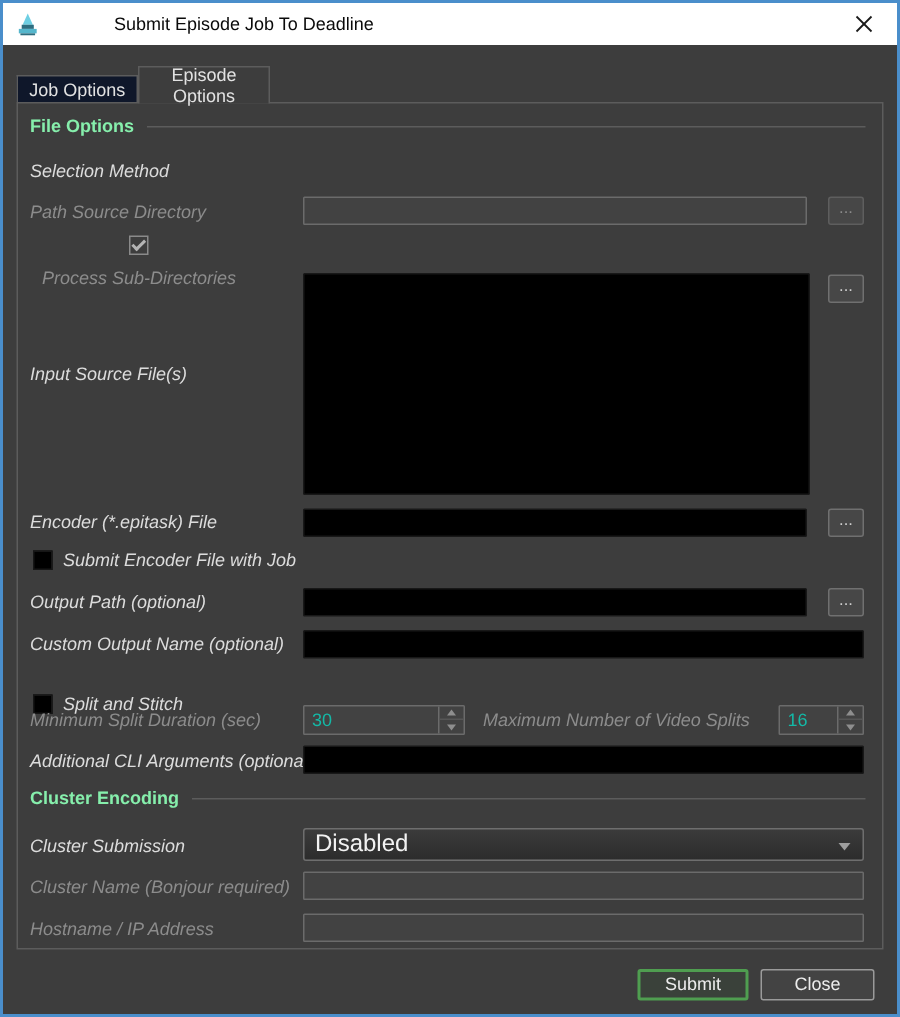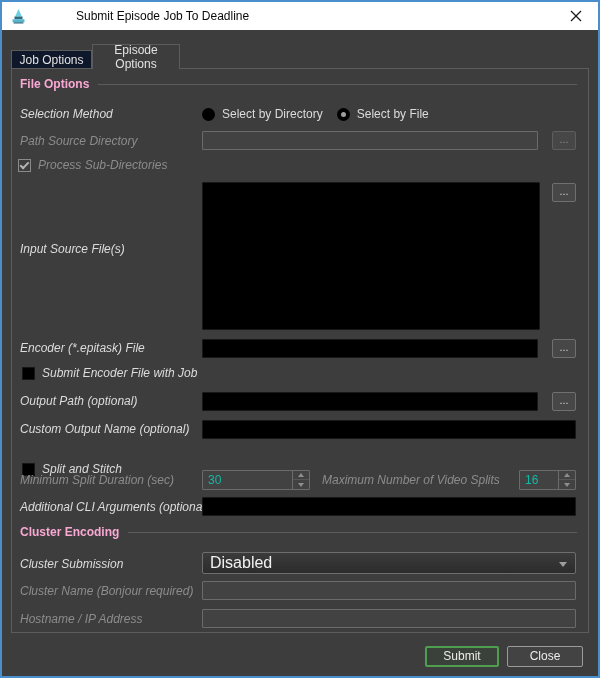--- a/index.html
+++ b/index.html
@@ -34,21 +34,21 @@
                   background:#3d3d3d; z-index:3; }
 
   
   .panel {
     position:absolute; left:9px; top:66px; width:578px; height:565px;
     border:1px solid #5c5c5c; background:#3d3d3d; z-index:2;
   }
 
   .ghdr { position:absolute; left:8px; right:11px; height:16px;
           display:flex; align-items:center; }
-  .ghdr .gtext { font-size:12px; font-weight:bold; color:#f9a8d4; white-space:nowrap; }
+  .ghdr .gtext { font-size:12px; font-weight:bold; color:#86efac; white-space:nowrap; }
   .ghdr .gline { flex:1; height:1px; background:#5c5c5c; margin-left:9px; }
 
   .lbl { position:absolute; font-size:12px; color:#dcdcdc; white-space:nowrap; height:16px; line-height:16px;font-style:italic; }
   .lbl.dis { color:#8c8c8c; }
 
   .tin {
     position:absolute; height:19px; background:#000; border:1px solid #181818;
     border-radius:1px; color:#e0e0e0; font-size:12px; padding:0 4px; outline:none;
   }
   .tin.dis { background:#424242; border:1px solid #6b6b6b; color:#9a9a9a; }
@@ -131,32 +131,26 @@
   <div class="tab tab-episode">Episode Options</div>
 
   <div class="panel">
 
     <div class="ghdr" style="top:7px;">
       <span class="gtext">File Options</span>
       <span class="gline"></span>
     </div>
 
     <div class="lbl" style="left:8px; top:37px;">Selection Method</div>
-    <div class="radgrp" style="left:190px; top:37px;">
-      <span class="radio"></span>
-      <span class="radlbl">Select by Directory</span>
-      <span class="radio sel"></span>
-      <span class="radlbl">Select by File</span>
-    </div>
 
     <div class="lbl dis" style="left:8px; top:64px;">Path Source Directory</div>
     <input class="tin dis" style="left: 190px; top: 62px; width: 336px;" disabled="" value="">
     <div class="browse dis" style="left:540px; top:62px;">...</div>
 
-    <div class="cbrow" style="left:6px; top:88px;">
+    <div class="cbrow" style="left:16px; top:88px;flex-direction:column;">
       <span class="cb dis checked"></span>
       <span class="lbl dis" style="position:static;">Process Sub-Directories</span>
     </div>
 
     <div class="lbl" style="left:8px; top:172px;">Input Source File(s)</div>
     <div class="listbox" style="left:190px; top:113px; width:338px; height:148px;"></div>
     <div class="browse" style="left:540px; top:114px;">...</div>
 
     <div class="lbl" style="left:8px; top:271px;">Encoder (*.epitask) File</div>
     <input class="tin" style="left: 190px; top: 270px; width: 336px;" value="">

